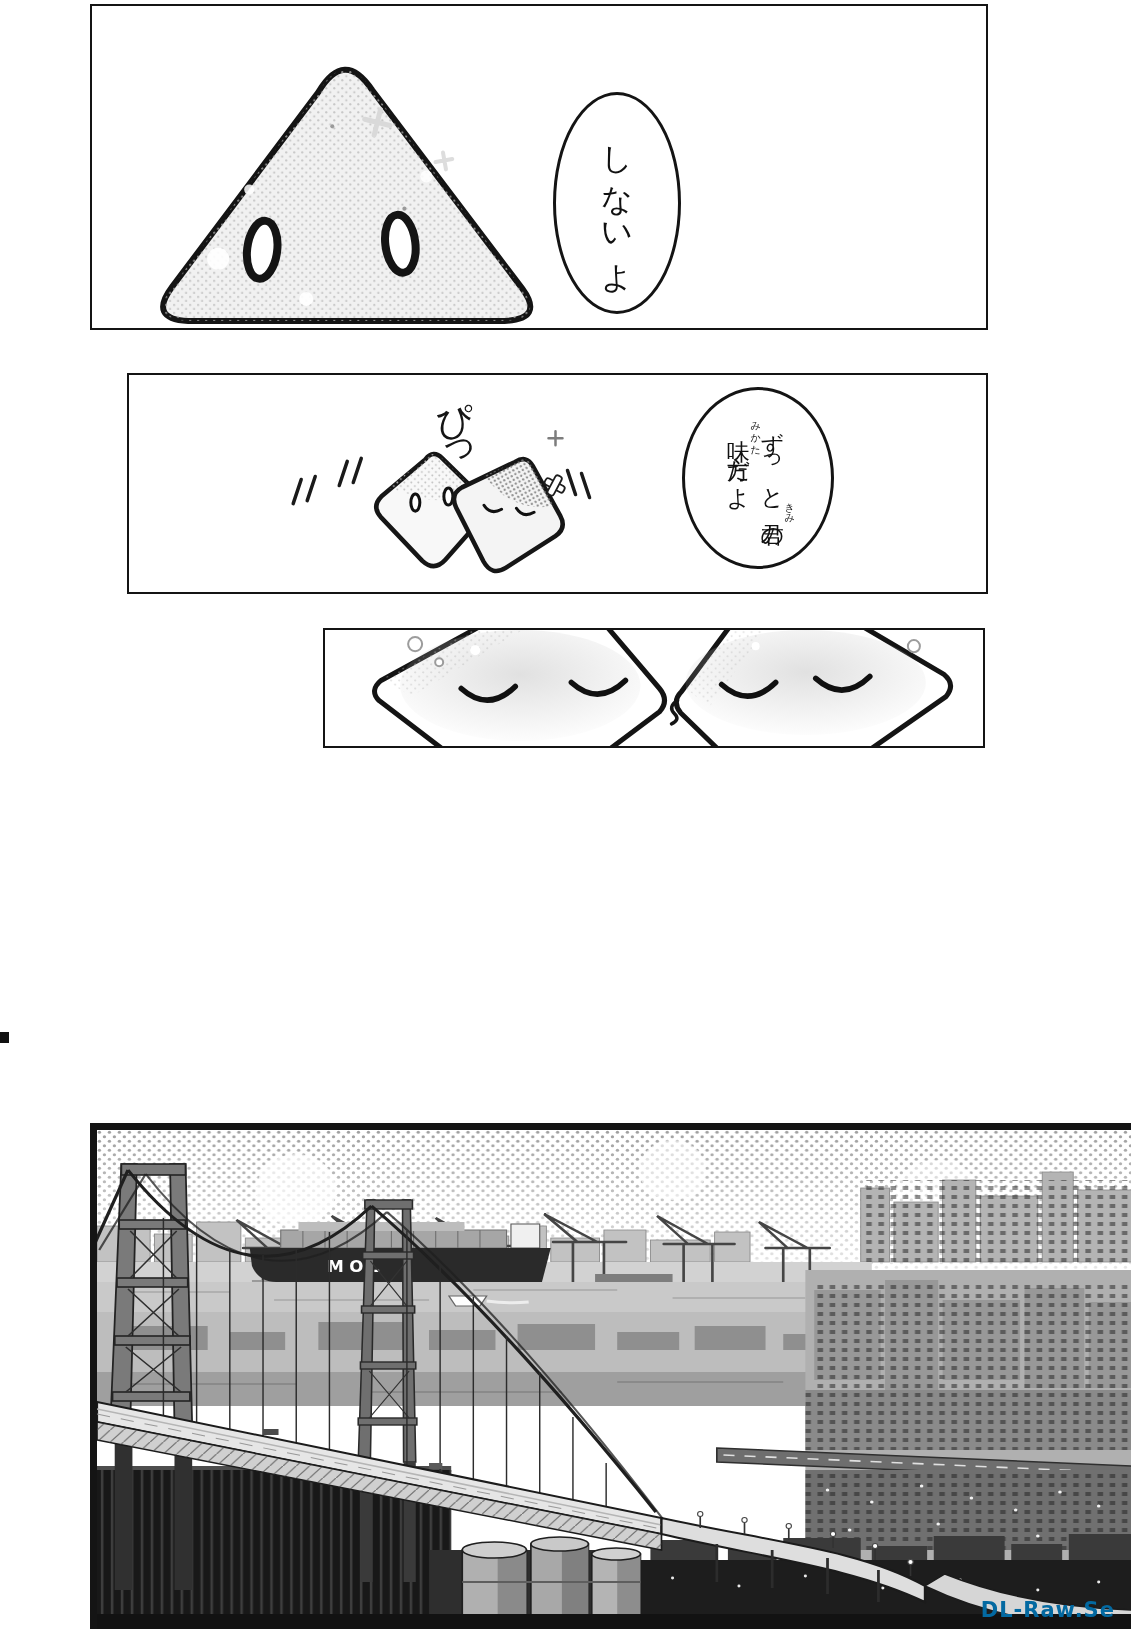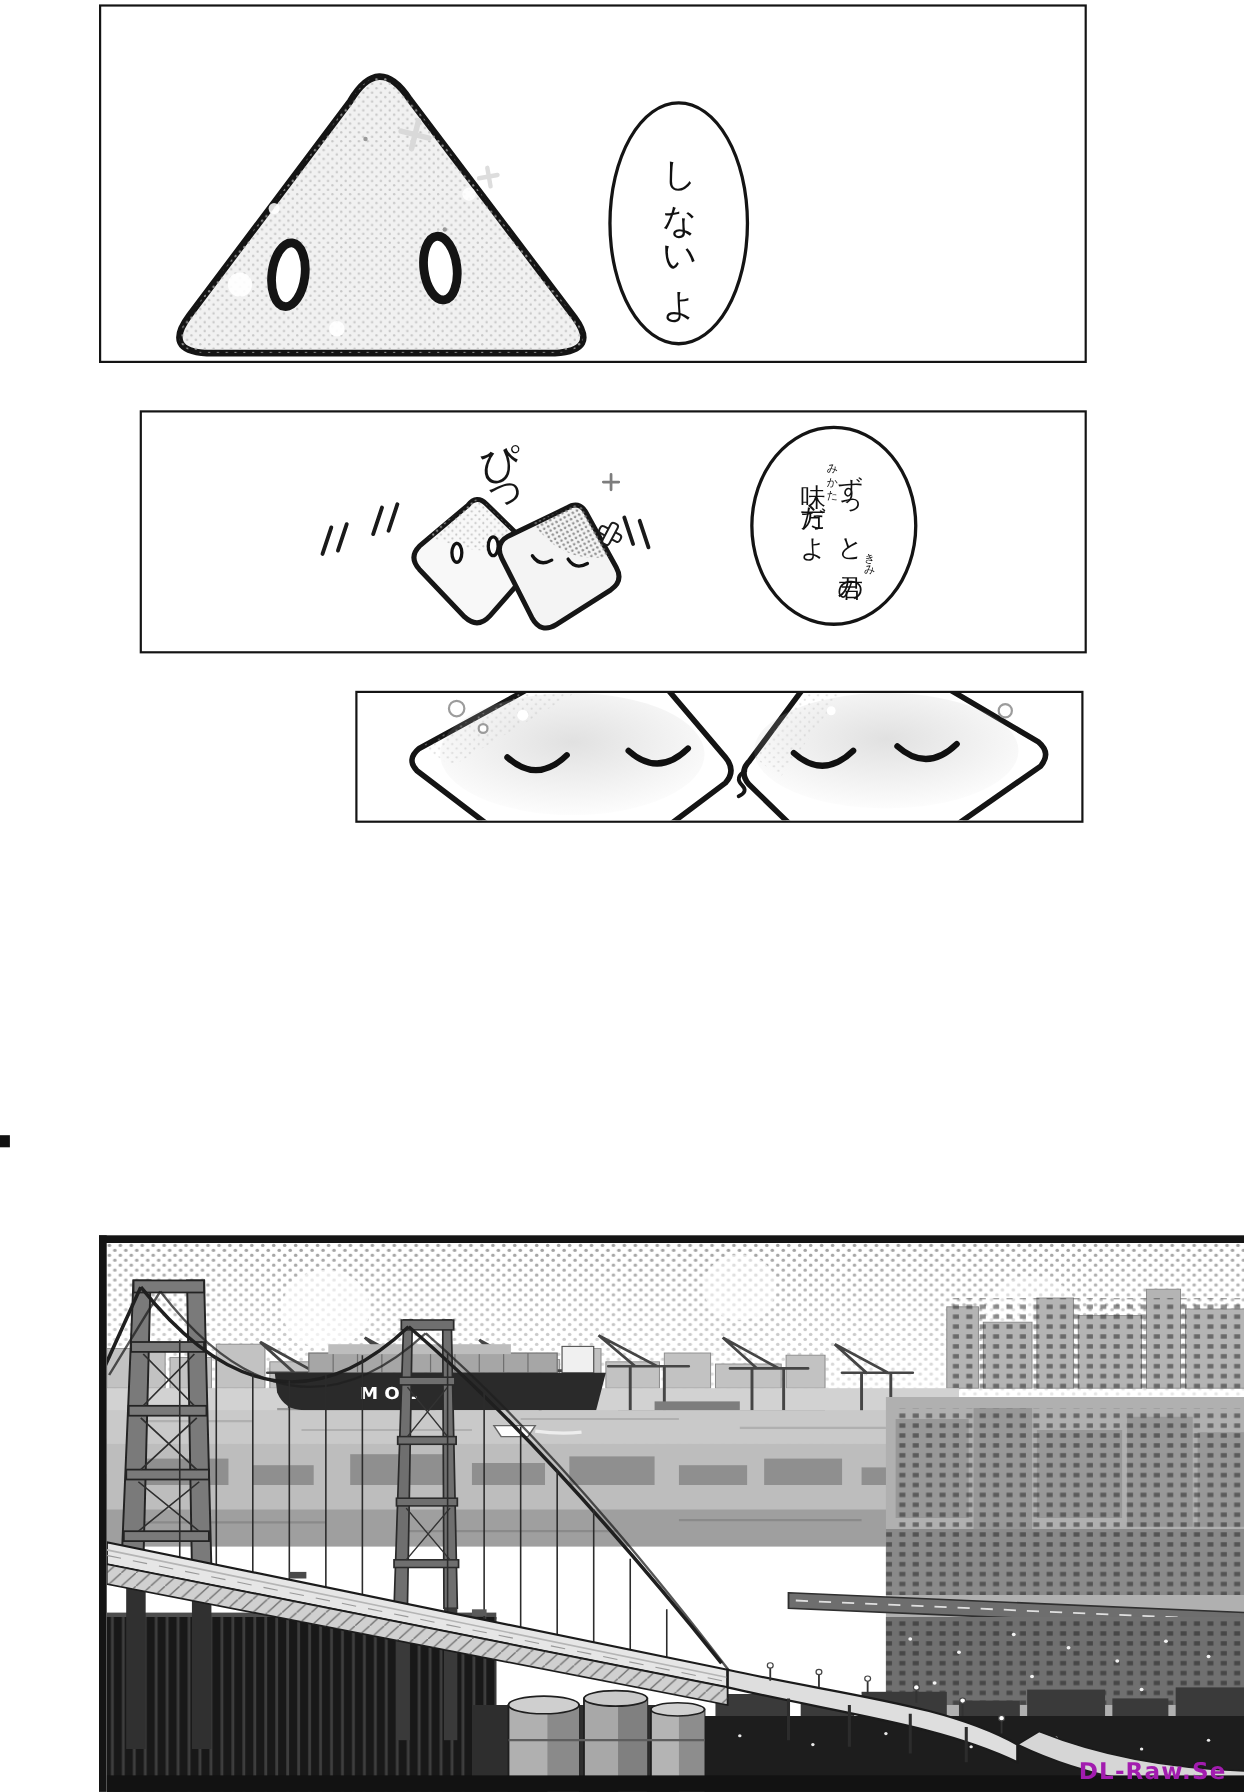--- a/index.html
+++ b/index.html
@@ -29,21 +29,21 @@
   #bubble2 .vtext{font-size:23px;line-height:1.45;}
   ruby{ruby-position:over;}
   rt{font-size:10px;letter-spacing:0;}
   #sfx{
     position:absolute;left:430px;top:380px;z-index:6;font-size:37px;color:#151515;
     writing-mode:vertical-rl;text-orientation:upright;transform:rotate(-9deg);
     font-family:"DejaVu Sans",sans-serif;letter-spacing:2px;
   }
   #stray-mark{position:absolute;left:0;top:1032px;width:9px;height:11px;background:#111;}
   #watermark{
-    position:absolute;right:16px;bottom:7px;z-index:20;color:#a21caf;
+    position:absolute;right:16px;bottom:7px;z-index:20;color:#0369a1;
     font-size:21px;font-weight:bold;letter-spacing:1px;font-family:"DejaVu Sans",sans-serif;
   }
 </style>
 </head>
 <body>
 
 <div class="panel" id="panel1">
   <svg class="art" viewBox="0 0 893 321" width="100%" height="100%" preserveAspectRatio="none">
     <defs>
       <pattern id="p1ht" width="8" height="8" patternUnits="userSpaceOnUse">

